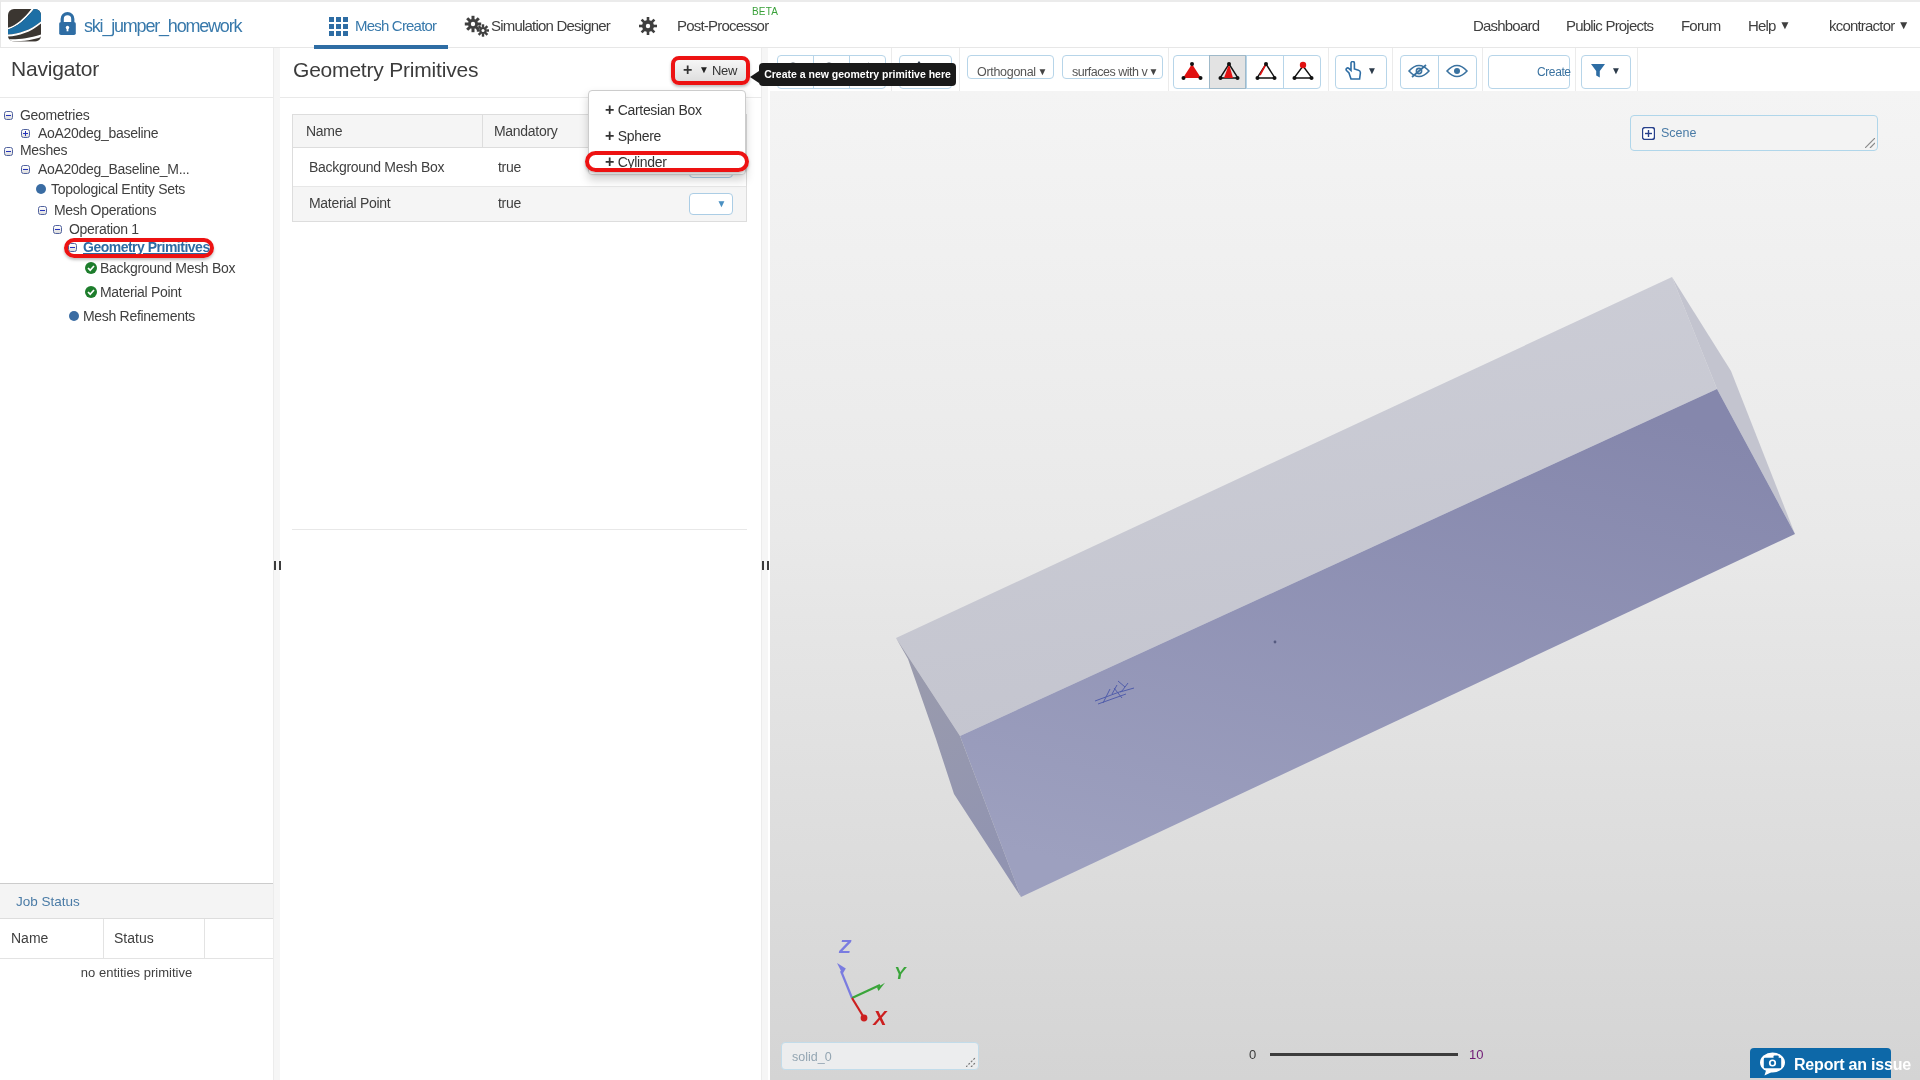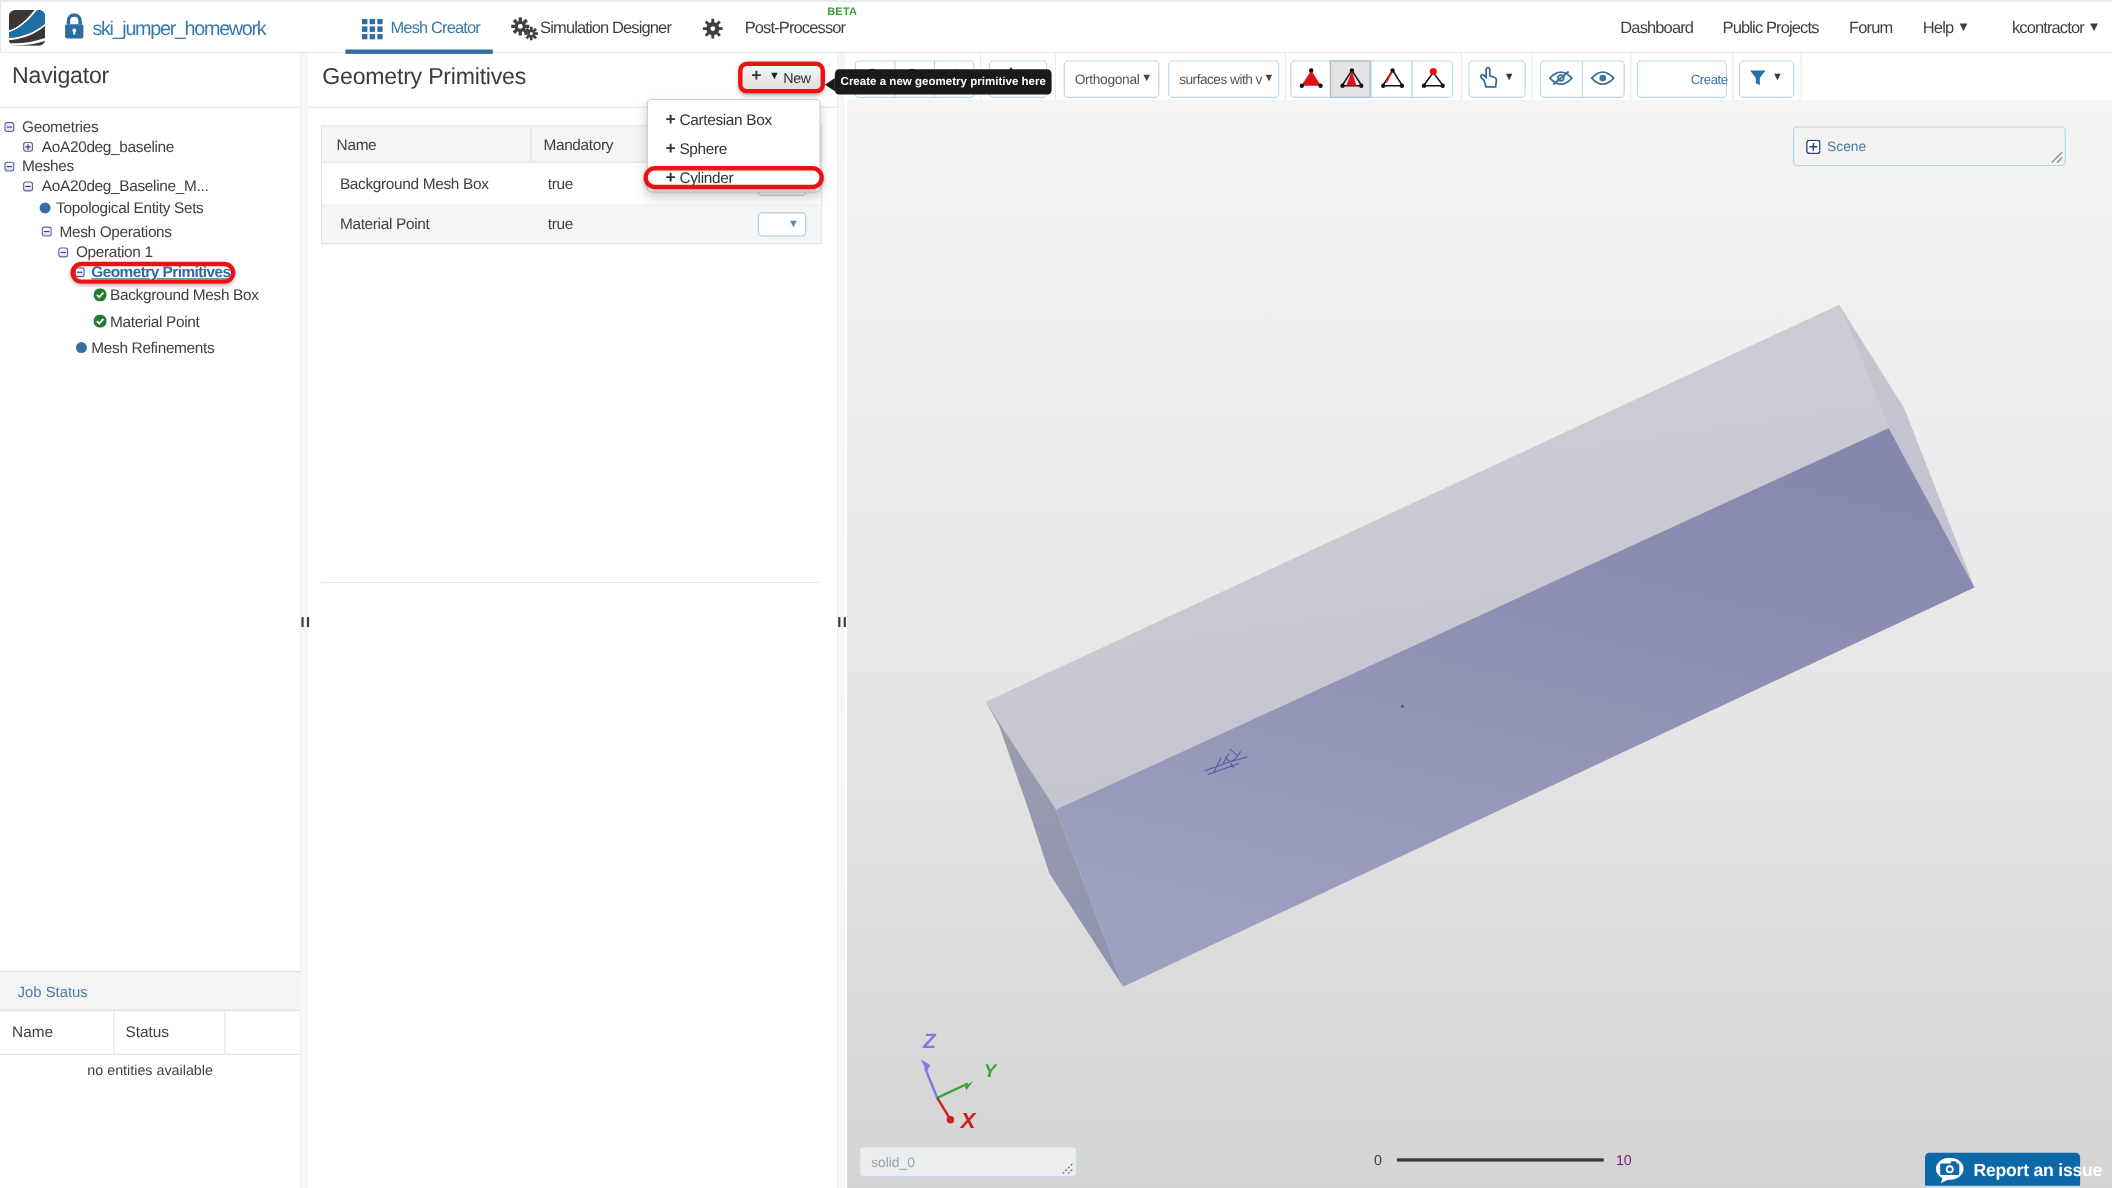--- a/index.html
+++ b/index.html
@@ -20,21 +20,21 @@
   #midpanel { position:absolute; left:280px; top:48px; width:482px; height:1032px; background:#fff;
     border-right:1px solid #ececec; }
   #gutter2 { position:absolute; left:762px; top:48px; width:6px; height:1032px; background:#f6f6f6; }
   .grip { position:absolute; width:7px; height:9px; border-left:2px solid #3c3c3c; border-right:2px solid #3c3c3c; z-index:8; }
   
   #vp-toolbar { position:absolute; left:768px; top:48px; width:1152px; height:43px; background:#fff; }
   #viewport { position:absolute; left:770px; top:91px; width:1150px; height:989px;
     background:linear-gradient(#f4f4f4 0%, #e9e9e9 45%, #d4d4d4 100%); }
   .tbtn { position:absolute; top:7px; height:34px; background:#fff; border:1px solid #b7d5e9; border-radius:4px;padding-left:48px; }
   .tsep { position:absolute; top:0; width:1px; height:43px; background:#ebebeb; }
-  .tsel { position:absolute; top:7px; height:34px; background:#fff; border:1px solid #b7d5e9; border-radius:4px;
+  .tsel { position:absolute; top:7px; height:24px; background:#fff; border:1px solid #b7d5e9; border-radius:4px;
     font-size:13px; letter-spacing:-0.3px; color:#555; line-height:32px; padding-left:9px; }
   
   .trow { position:absolute; font-size:14px; letter-spacing:-0.3px; line-height:17px; color:#3f3f3f; white-space:nowrap; }
   .sq { position:absolute; width:9px; height:9px; border:1px solid #51629e; border-radius:2.5px; background:linear-gradient(#ffffff,#dcdcdc); }
   .sq:before, .sq.plus:after { content:""; position:absolute; background:#2433bb; }
   .sq:before { left:1px; top:3px; width:5px; height:1px; }
   .sq.plus:after { left:3px; top:1px; width:1px; height:5px; }
   .bdot { position:absolute; width:10px; height:10px; border-radius:50%; background:#3a6ca3; }
   
   .redring { position:absolute; border:4px solid #ed1212; border-radius:10px; z-index:60;
@@ -78,21 +78,21 @@
 
     <div class="abs" style="left:0; top:835px; width:273px; border-top:1px solid #ccc;">
       <div style="height:35px; background:#f4f4f4; border-bottom:1px solid #ddd; line-height:35px;
         padding-left:16px; font-size:13.5px; color:#4a7ba6;">Job Status</div>
       <div style="height:40px; border-bottom:1px solid #e3e3e3; position:relative; font-size:14px; color:#3f3f3f;">
         <span style="position:absolute; left:11px; top:11px;">Name</span>
         <span style="position:absolute; left:114px; top:11px;">Status</span>
         <span style="position:absolute; left:103px; top:0; width:1px; height:40px; background:#e3e3e3;"></span>
         <span style="position:absolute; left:204px; top:0; width:1px; height:40px; background:#e3e3e3;"></span>
       </div>
-      <div style="text-align:center; font-size:13px; color:#3f3f3f; padding-top:6px;">no entities available</div>
+      <div style="text-align:center; font-size:13px; color:#3f3f3f; padding-top:6px;">no entities primitive</div>
     </div>
   </div>
 
   <div class="redring" style="left:64px; top:238px; width:150px; height:20px; border-radius:11px;"></div>
   <div id="gutter1"></div>
   <div id="midpanel"></div>
   <div class="abs" style="left:293px; top:58px; font-size:21px; letter-spacing:-0.2px; color:#3c3c3c;">Geometry Primitives</div>
   <div class="abs" style="left:280px; top:97px; width:482px; height:1px; background:#e9e9e9;"></div>
 
   <div class="abs" style="left:674px; top:59px; width:73px; height:24px; background:linear-gradient(#f6f6f6,#dddddd);
@@ -437,21 +437,21 @@
             <line x1="14" y1="10" x2="19" y2="10"></line>
           <line x1="3.6" y1="3.6" x2="7" y2="7"></line>
             <line x1="13" y1="13" x2="16.4" y2="16.4"></line>
           <line x1="3.6" y1="16.4" x2="7" y2="13"></line>
             <line x1="13" y1="7" x2="16.4" y2="3.6"></line>
         </g>
         <circle cx="10" cy="10" r="2.2" fill="#fff"></circle>
       </g>
     </svg>
     <div class="navlink" style="left:676px;">Post-Processor</div>
-    <div class="abs" style="left:751px; top:4px; font-size:10px; font-weight:bold; color:#3aa13a; letter-spacing:0.2px;">BETA</div>
+    <div class="abs" style="left:751px; top:4px; font-size:10px; font-weight:normal; color:#3aa13a; letter-spacing:0.2px;">BETA</div>
 
     <div class="navlink" style="left:1472px;">Dashboard</div>
     <div class="navlink" style="left:1565px;">Public Projects</div>
     <div class="navlink" style="left:1680px;">Forum</div>
     <div class="navlink" style="left:1747px;">Help <span style="font-size:12px; position:relative; top:-2px;">▼</span></div>
     <div class="navlink" style="left:1828px;">kcontractor <span style="font-size:12px; position:relative; top:-2px;">▼</span></div>
   </div>
 </div>
 
 </body></html>

